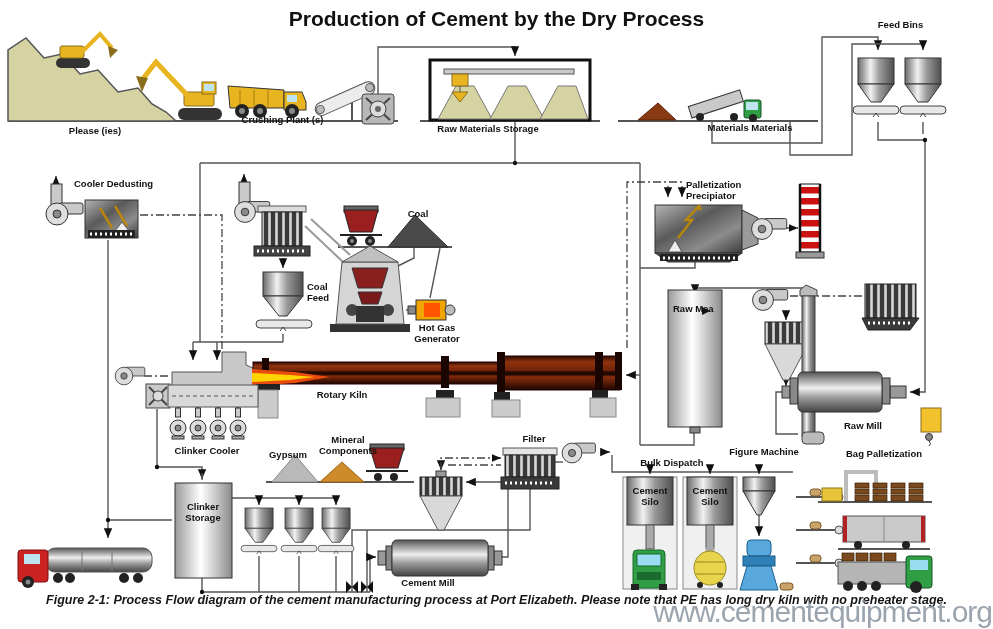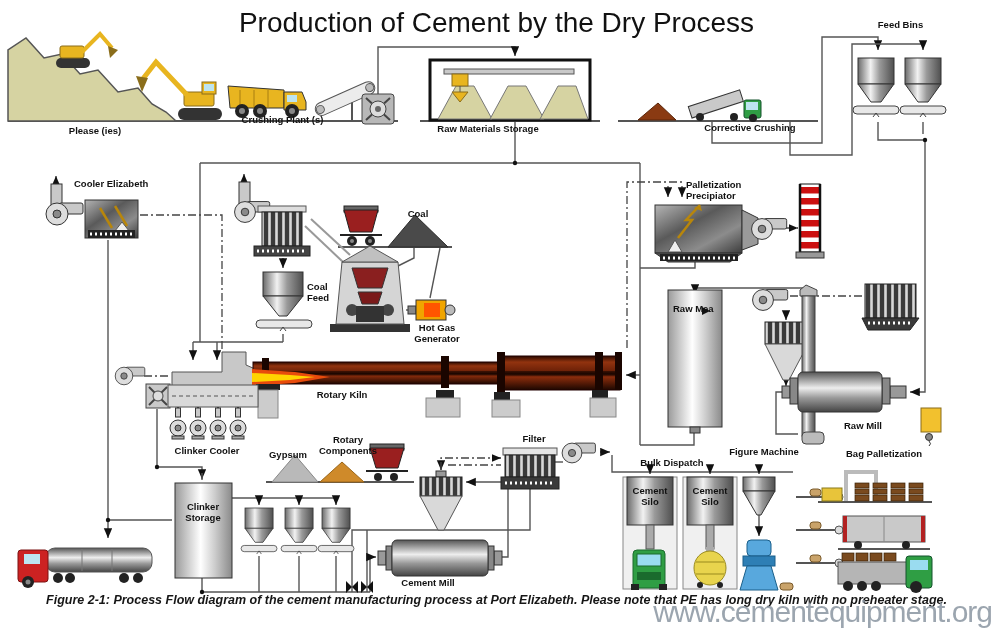--- a/index.html
+++ b/index.html
@@ -3,21 +3,21 @@
 <meta charset="utf-8">
 <style>
   html,body { margin:0; padding:0; background:#fff; }
   #canvas { position:relative; width:993px; height:629px; background:#ffffff;
             font-family:"Liberation Sans", sans-serif; overflow:hidden; }
   #diagram-svg { position:absolute; top:0; left:0; }
   .lbl { position:absolute; font-size:9.5px; line-height:1.12; color:#111;
          text-align:center; pointer-events:none;font-weight:bold; }
   .lbl.la { text-align:left; }
   #title { position:absolute; top:7px; left:0; width:100%; text-align:center;
-           font-size:28px; font-weight:normal; color:#111; }
+           font-size:21px; font-weight:bold; color:#111; }
   #caption { position:absolute; top:593px; left:0; width:100%; padding:0 24px;
              box-sizing:border-box; text-align:center; font-size:12.5px;
              font-weight:bold; font-style:italic; color:#161616; }
   #watermark { position:absolute; top:595px; left:556px; width:436px;
                text-align:right; font-size:30px; font-weight:normal;
                color:#8e99a4; opacity:0.88; letter-spacing:-1px;
                white-space:nowrap; z-index:5; }
   
   .ln  { fill:none; stroke:#555; stroke-width:1.4; }
   .ln2 { fill:none; stroke:#555; stroke-width:2; }
@@ -575,34 +575,34 @@
     <circle cx="876" cy="586" r="5" fill="#222"></circle>
         <circle cx="916" cy="587" r="6" fill="#222"></circle>
   </g>
 </svg>
 
 <div id="title">Production of Cement by the Dry Process</div>
 
 <div class="lbl" style="left:55px;top:126px;width:80px">Please (ies)</div>
 <div class="lbl" style="left:235px;top:115px;width:95px">Crushing Plant (s)</div>
 <div class="lbl" style="left:428px;top:124px;width:120px">Raw Materials Storage</div>
-<div class="lbl" style="left:695px;top:123px;width:110px">Corrective Crushing</div>
+<div class="lbl" style="left:695px;top:123px;width:110px">Materials Materials</div>
 <div class="lbl" style="left:868px;top:20px;width:65px">Feed Bins</div>
-<div class="lbl la" style="left:74px;top:179px;width:95px">Cooler Elizabeth</div>
+<div class="lbl la" style="left:74px;top:179px;width:95px">Cooler Dedusting</div>
 <div class="lbl" style="left:398px;top:209px;width:40px">Coal</div>
 <div class="lbl la" style="left:307px;top:282px;width:34px">Coal Feed</div>
 <div class="lbl" style="left:405px;top:323px;width:64px">Hot Gas Generator</div>
 <div class="lbl la" style="left:686px;top:180px;width:92px">Palletization Precipiator</div>
 <div class="lbl la" style="left:673px;top:304px;width:44px">Raw Mea</div>
 <div class="lbl" style="left:310px;top:390px;width:64px">Rotary Kiln</div>
 <div class="lbl" style="left:835px;top:421px;width:56px">Raw Mill</div>
 <div class="lbl" style="left:162px;top:446px;width:90px">Clinker Cooler</div>
 <div class="lbl" style="left:177px;top:502px;width:52px">Clinker Storage</div>
 <div class="lbl" style="left:262px;top:450px;width:52px">Gypsum</div>
-<div class="lbl" style="left:314px;top:435px;width:68px">Rotary Components</div>
+<div class="lbl" style="left:314px;top:435px;width:68px">Mineral Components</div>
 <div class="lbl" style="left:512px;top:434px;width:44px">Filter</div>
 <div class="lbl" style="left:395px;top:578px;width:66px">Cement Mill</div>
 <div class="lbl" style="left:633px;top:458px;width:78px">Bulk Dispatch</div>
 <div class="lbl" style="left:716px;top:447px;width:96px">Figure Machine</div>
 <div class="lbl" style="left:836px;top:449px;width:96px">Bag Palletization</div>
 <div class="lbl" style="left:628px;top:486px;width:44px">Cement Silo</div>
 <div class="lbl" style="left:688px;top:486px;width:44px">Cement Silo</div>
 
 <div id="caption">Figure 2-1: Process Flow diagram of the cement manufacturing process at Port Elizabeth. Please note that PE has long dry kiln with no preheater stage.</div>
 <div id="watermark">www.cementequipment.org</div>

